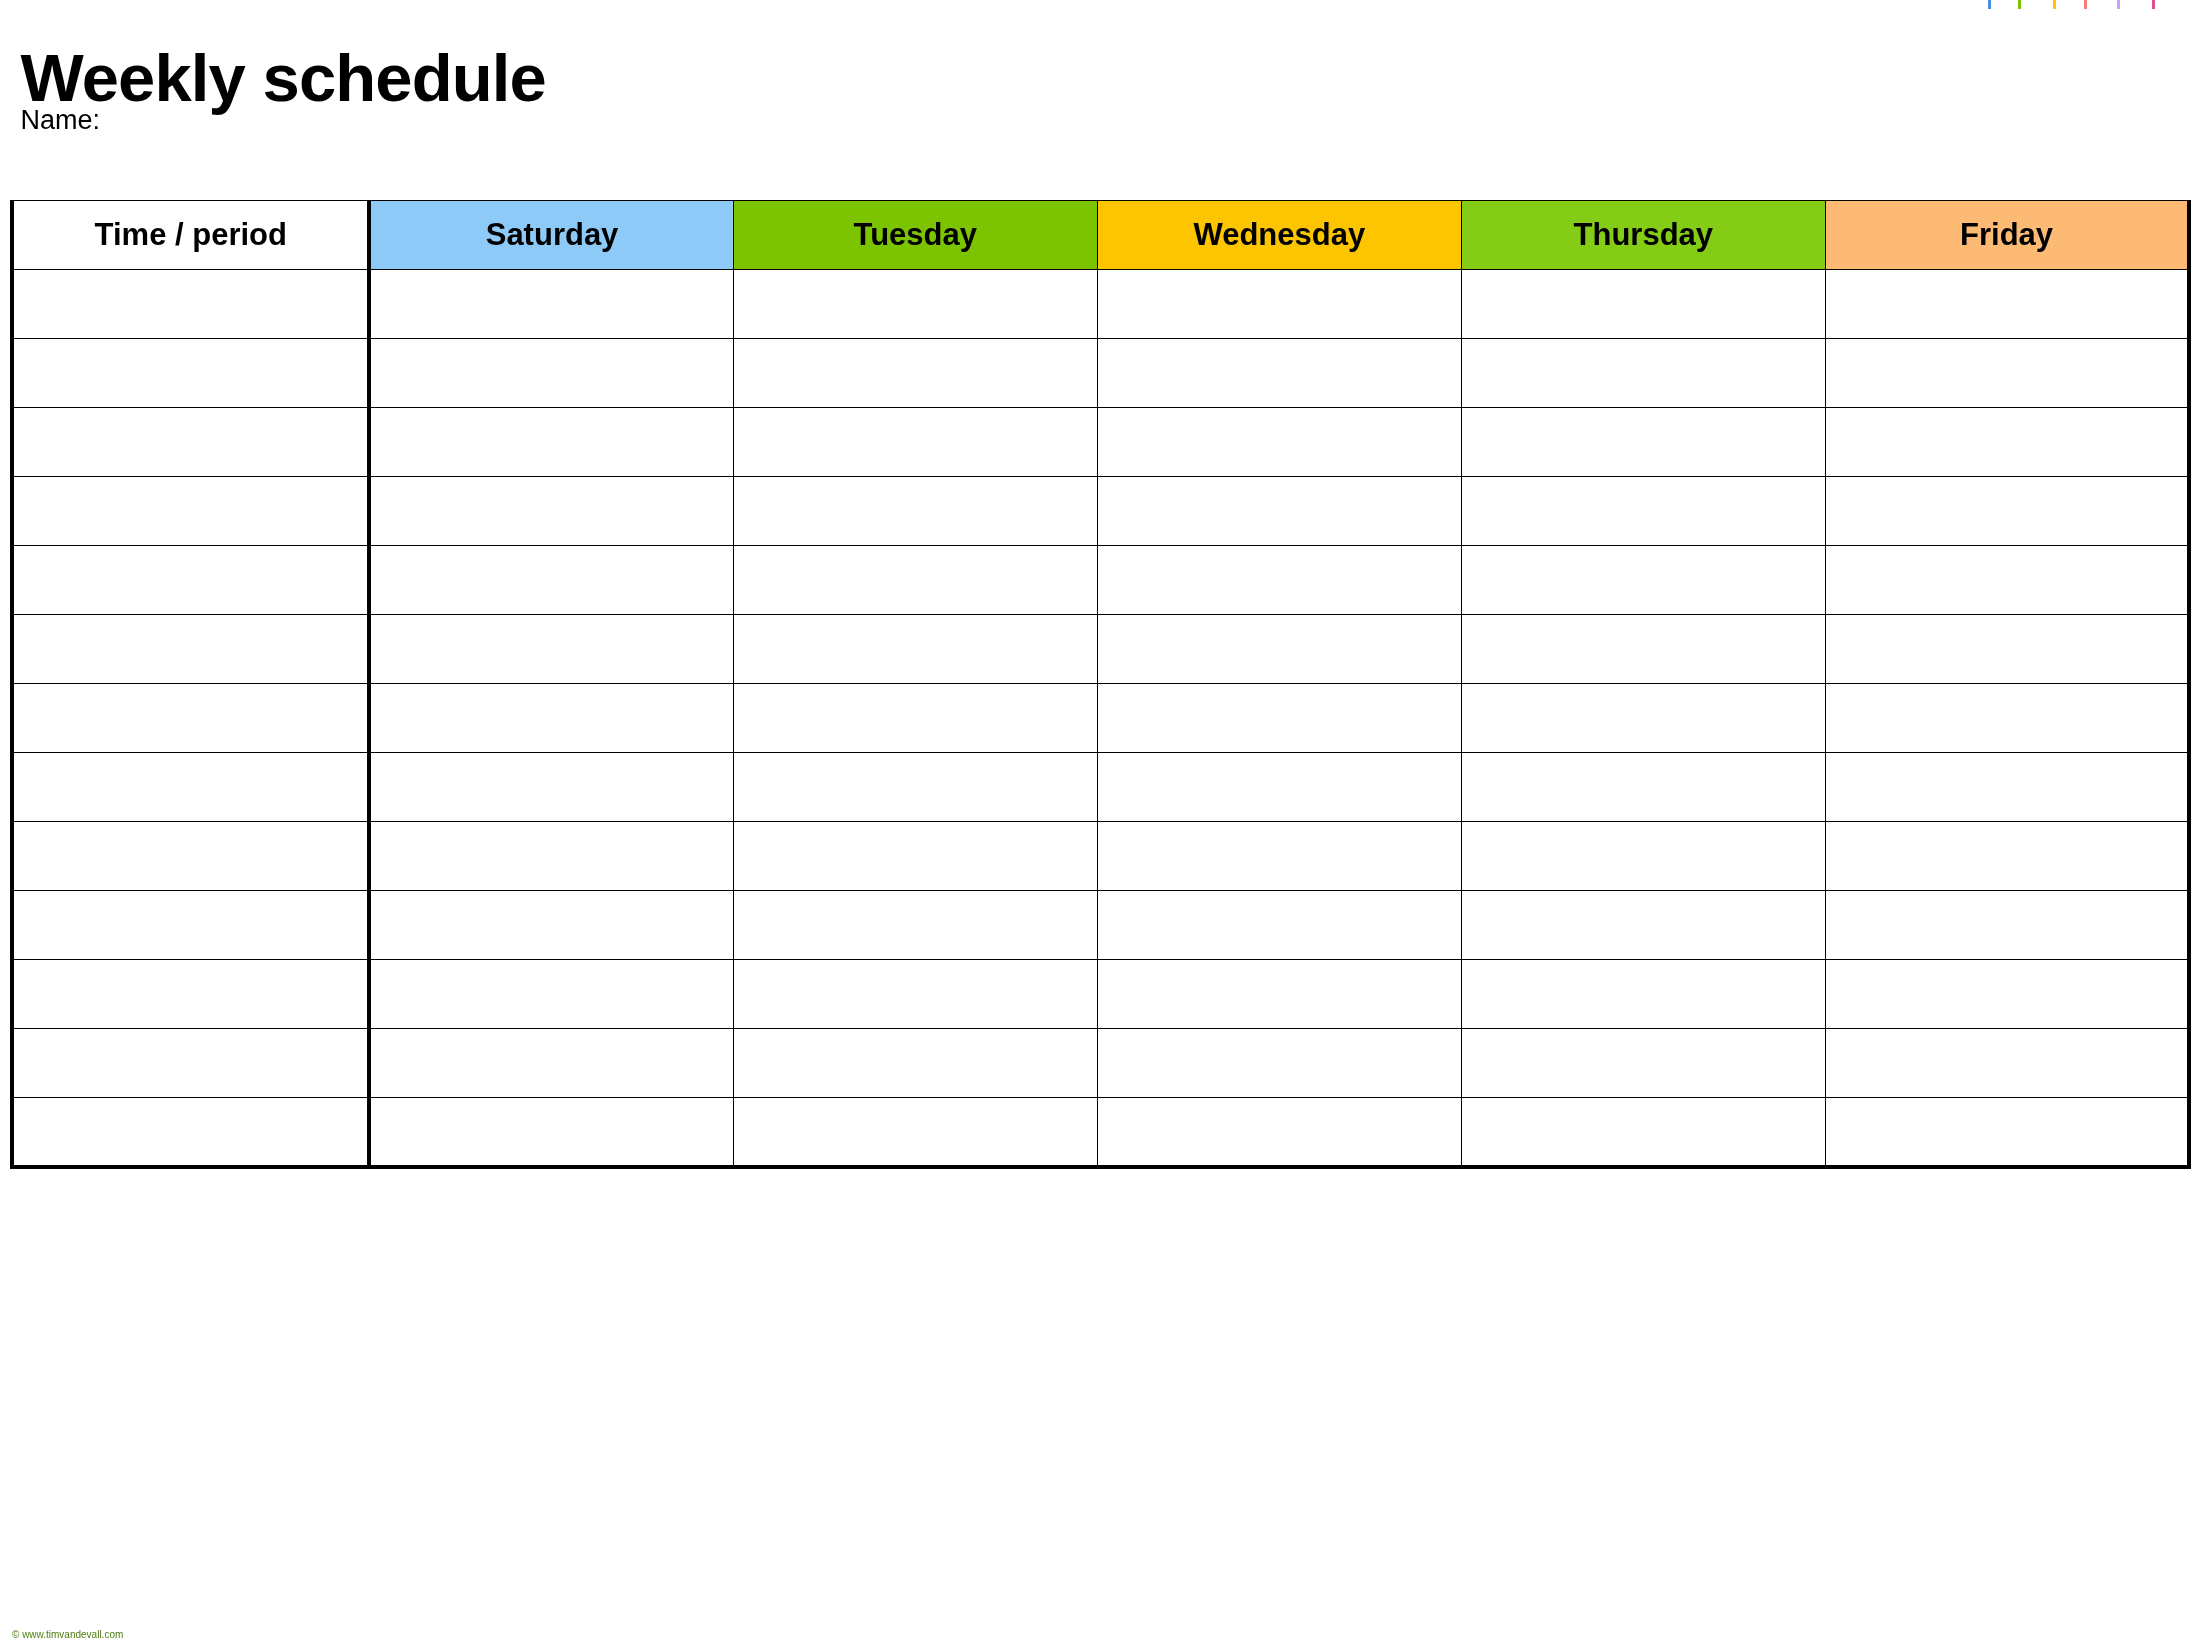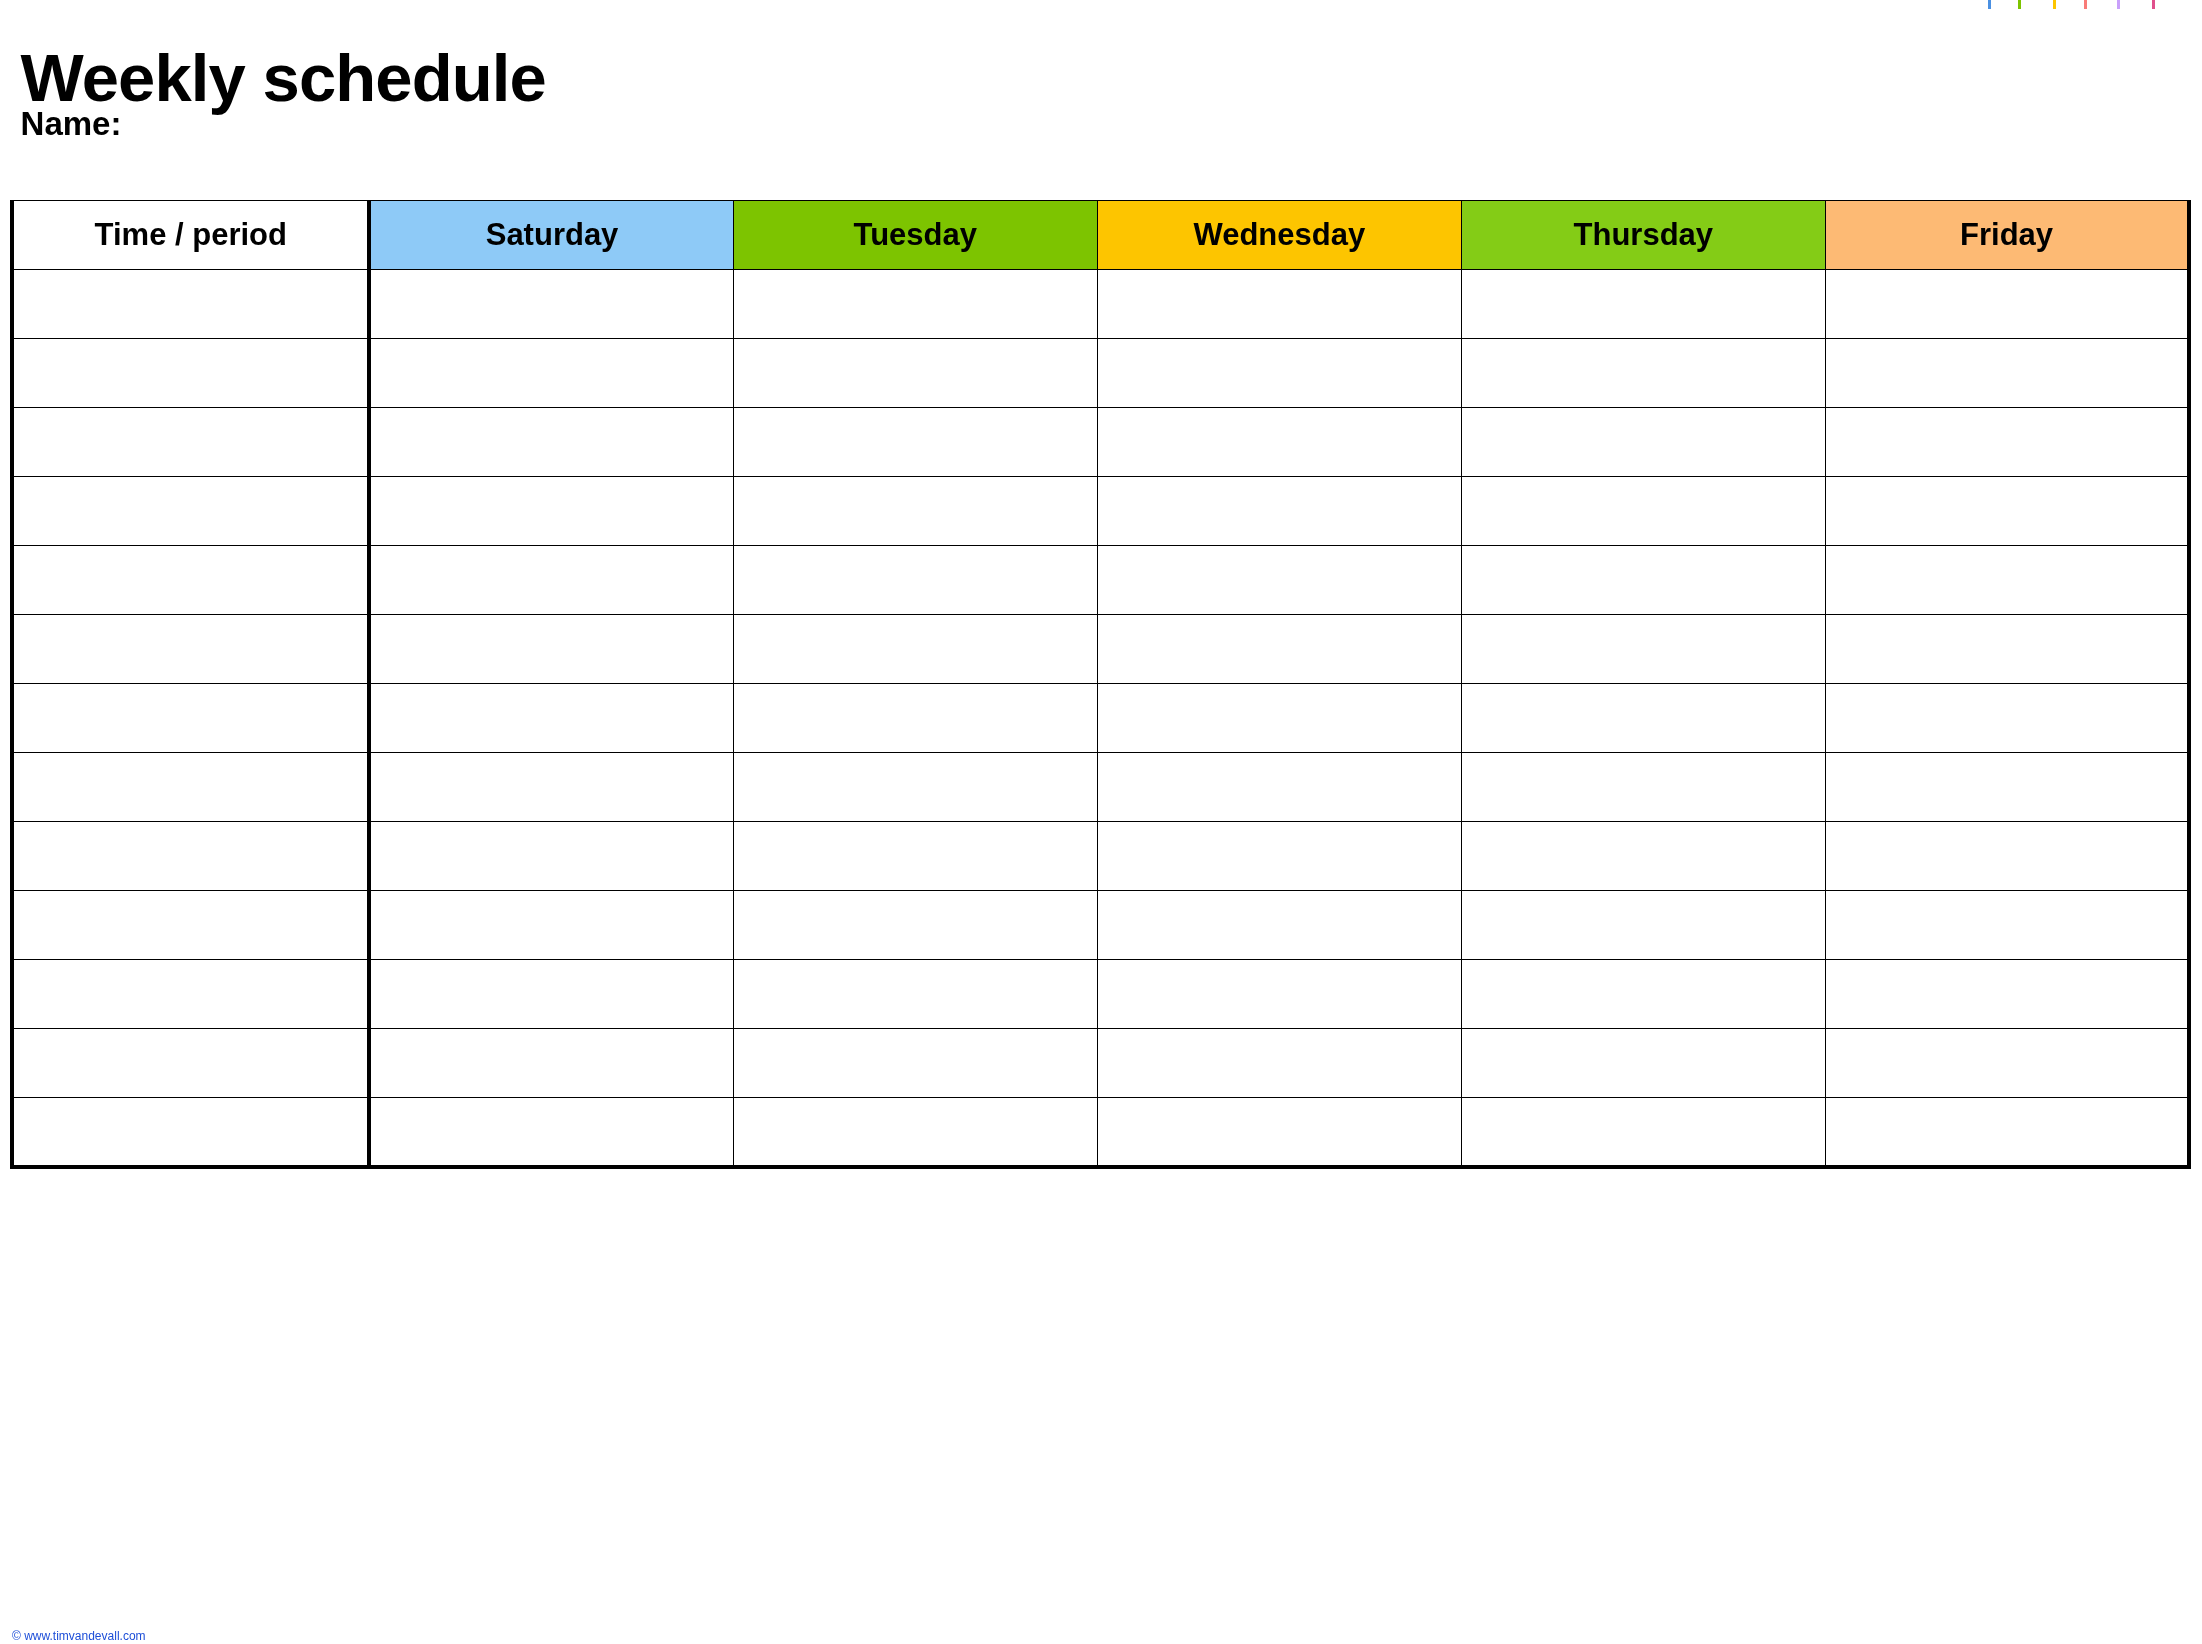--- a/index.html
+++ b/index.html
@@ -32,22 +32,22 @@
     font-weight: bold;
     letter-spacing: -0.9px;
     line-height: 1.1;
     white-space: nowrap;
   }
 
   .name-label {
     position: absolute;
     left: 20.6px;
     top: 105px;
-    font-size: 33px;
-    font-weight: bold;
+    font-size: 27px;
+    font-weight: normal;
     white-space: nowrap;
   }
 
   .top-right-marks {
     position: absolute;
     right: 0px;
     top: 0px;
     width: 344px;
     height: 12px;
   }
@@ -103,22 +103,22 @@
     border-right: 4.3px solid #000000;
   }
   tbody tr.last-row td {
     border-bottom: 4.3px solid #000000;
   }
 
   .footer {
     position: absolute;
     left: 12px;
     top: 1629px;
-    font-size: 12px;
-    color: #1d4ed8;
+    font-size: 10px;
+    color: #4d7c0f;
     white-space: nowrap;
   }
 </style>
 </head>
 <body>
 
 <div class="page">
 
   <div class="top-right-marks">
       <span class="mark" style="left: 129px; background: rgb(74, 144, 226);"></span>

